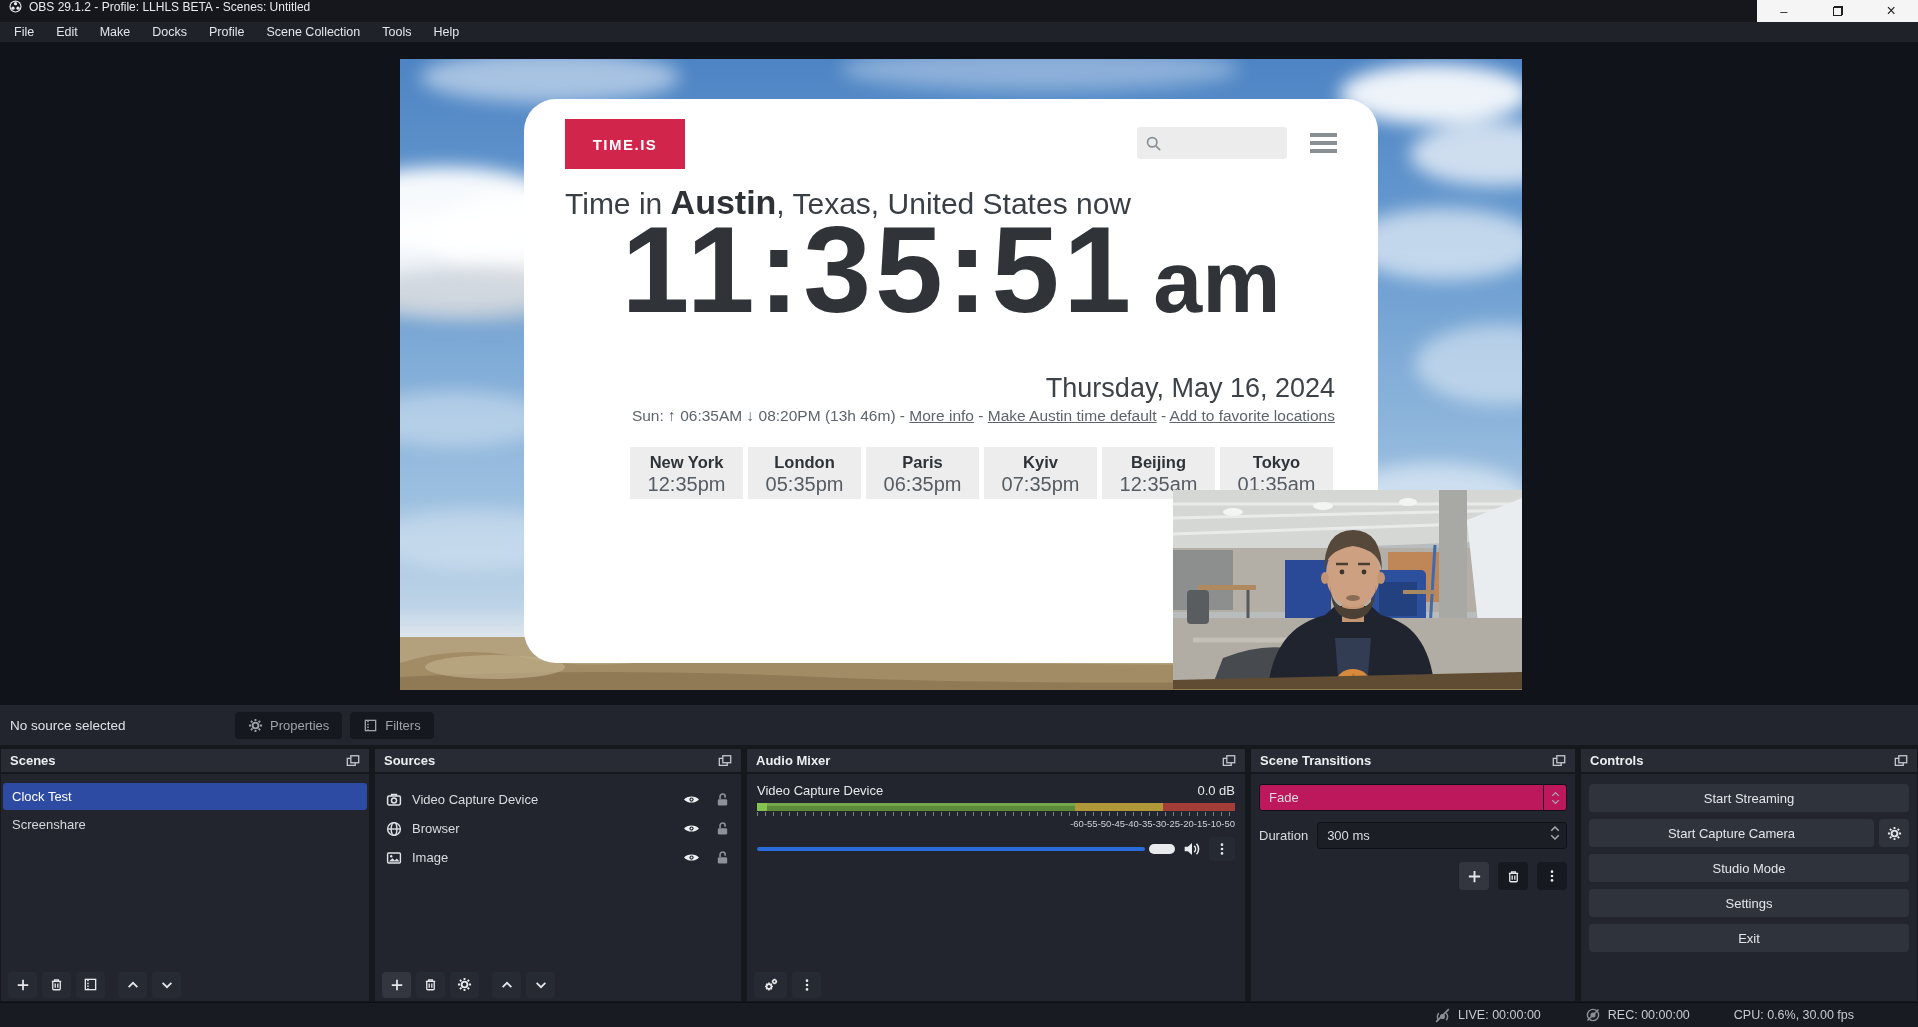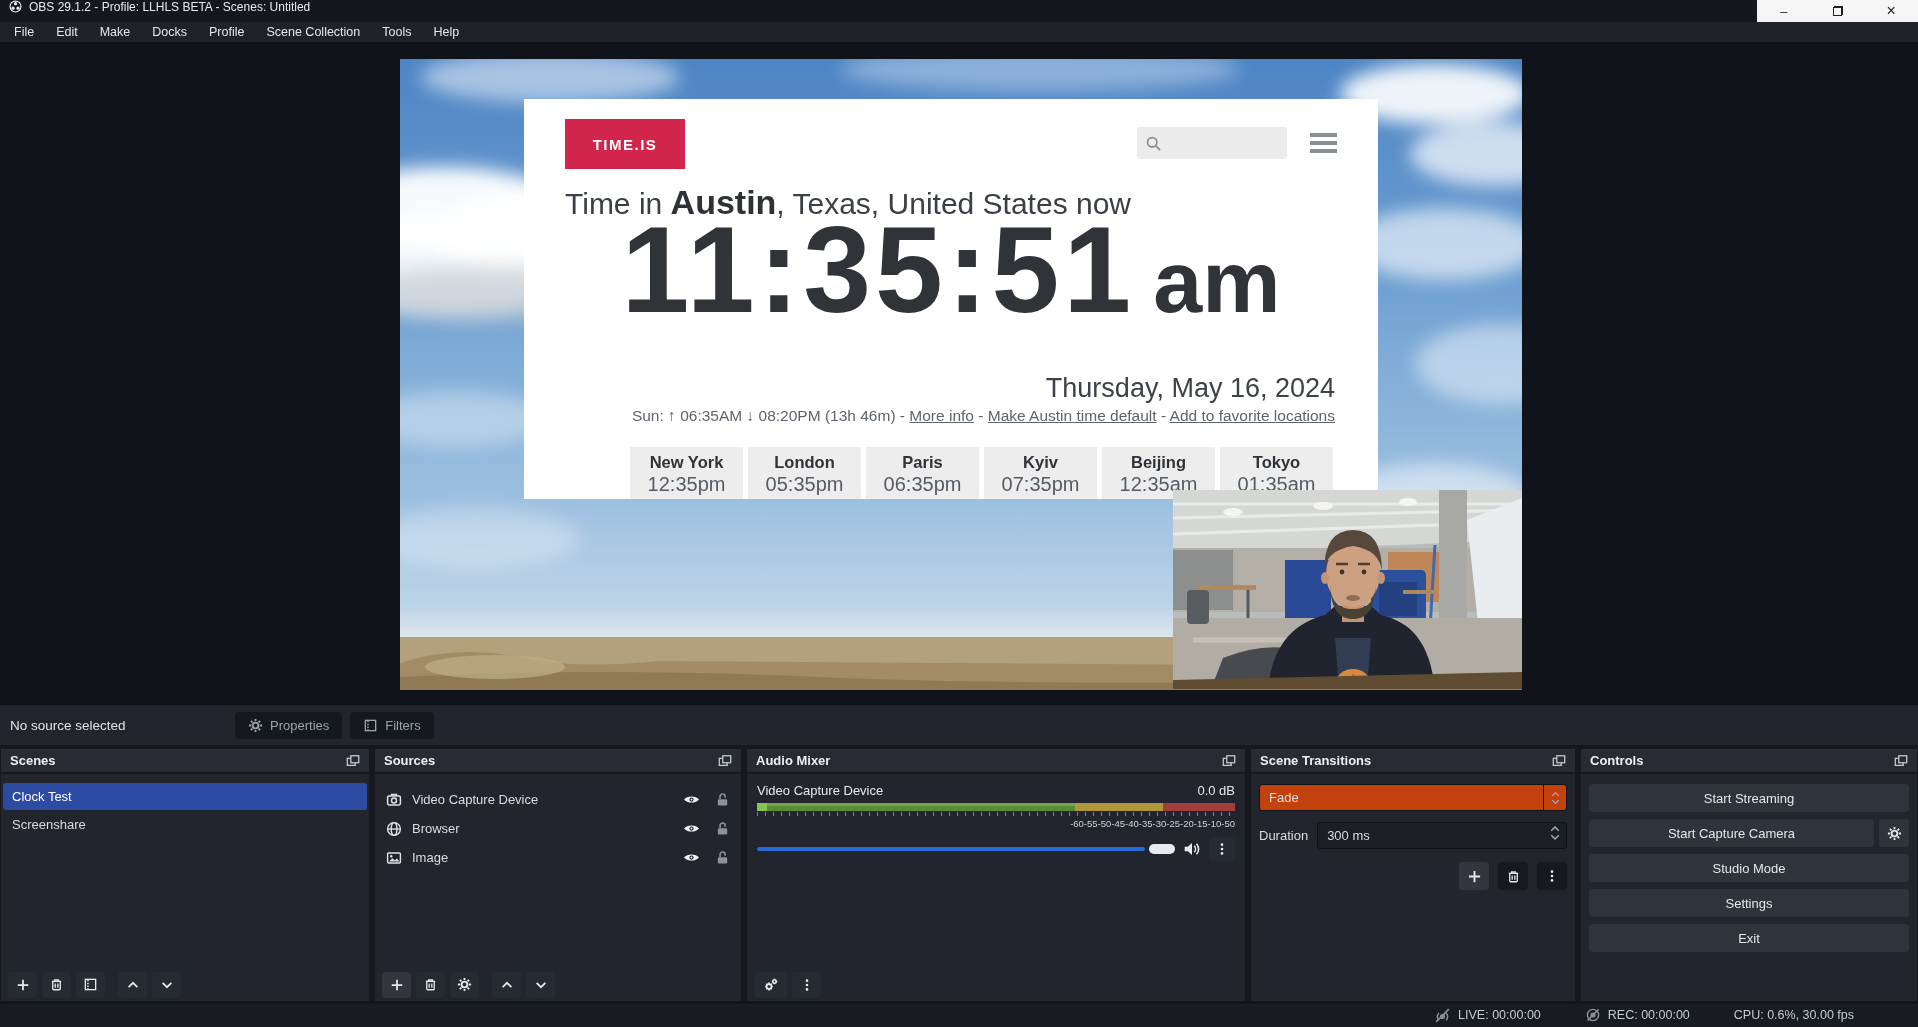--- a/index.html
+++ b/index.html
@@ -24,21 +24,21 @@
   .workspace { height:663px; position:relative; background:#101319; }
   .canvas { position:absolute; left:400px; top:17px; width:1122px; height:631px; overflow:hidden;
             background:linear-gradient(to bottom,#4d84c4 0%,#6fa0d2 35%,#9dc0e0 70%,#d7e3ec 100%); }
   .sky { position:absolute; inset:0; width:100%; height:100%; }
   .horizon { position:absolute; left:0; bottom:53px; width:100%; height:30px;
              background:linear-gradient(to bottom, rgba(224,231,238,0), rgba(226,231,237,.8)); }
   .desert { position:absolute; left:0; bottom:0; width:100%; height:53px; }
   .desert svg { width:100%; height:100%; display:block; }
 
   
-  .webpage { position:absolute; left:124px; top:40px; width:854px; height:400px; background:#ffffff; }
+  .webpage { position:absolute; left:124px; top:40px; width:854px; height:564px; background:#ffffff;border-radius:32px; }
   .logo-box { position:absolute; left:41px; top:20px; width:120px; height:50px; background:var(--brand,#d2254c);
               color:#fff; display:flex; align-items:center; justify-content:center; font-weight:bold;
               font-size:15px; letter-spacing:1.5px; }
   .searchbar { position:absolute; left:613px; top:28px; width:150px; height:32px; background:#ececec;
                border-radius:3px; display:flex; align-items:center; padding-left:8px; color:#8a8f94; }
   .hamburger { position:absolute; left:786px; top:34px; width:27px; }
   .hamburger span { display:block; height:4px; background:#8a8f94; margin-bottom:4px; }
   .page-heading { position:absolute; left:41px; top:84px; font-size:30px; color:#3a3f45; white-space:nowrap; }
   .page-heading b { font-size:34px; color:#2e3136; }
   .time-row { position:absolute; left:41px; top:110px; width:772px; display:flex; align-items:baseline;
@@ -103,21 +103,21 @@
            background:repeating-linear-gradient(to right,#7a7f88 0 1px, transparent 1px 8px); }
   .tick-labels { display:flex; justify-content:flex-end; font-size:9.5px; color:#ced2d8; margin-top:2px; }
   .slider-row { display:flex; align-items:center; margin-top:8px; gap:8px; }
   .slider { flex:1; height:4px; background:var(--slider,#2a6ad9); border-radius:2px; }
   .handle { width:26px; height:10px; background:#e8eaed; border-radius:5px; margin-left:-4px; }
   .spk { color:#e8eaec; }
   .mix-dots { width:26px; height:24px; }
 
   
   .trans-body { padding:10px 8px 0 8px; font-size:13px; color:#d9dce1; }
-  .dropdown { height:27px; background:#c2410c; border:1px solid #0e1115; border-radius:3px;
+  .dropdown { height:27px; background:#be185d; border:1px solid #0e1115; border-radius:3px;
               display:flex; align-items:center; }
   .dd-text { padding-left:9px; }
   .dd-spin { margin-left:auto; width:23px; height:100%; border-left:1px solid #0e1115; display:flex;
              flex-direction:column; align-items:center; justify-content:center; gap:2px; color:#a6abb3; }
   .duration-row { display:flex; align-items:center; margin-top:11px; gap:9px; }
   .spinbox { flex:1; height:27px; background:#1b1e25; border:1px solid #0e1115; border-radius:3px;
              display:flex; align-items:center; padding-left:9px; position:relative; }
   .sb-arrows { position:absolute; right:6px; top:2px; display:flex; flex-direction:column; gap:2px; color:#a6abb3; }
   .trans-buttons { display:flex; justify-content:flex-end; gap:9px; margin-top:13px; }
   .trans-buttons .icon-btn { width:30px; height:28px; }

